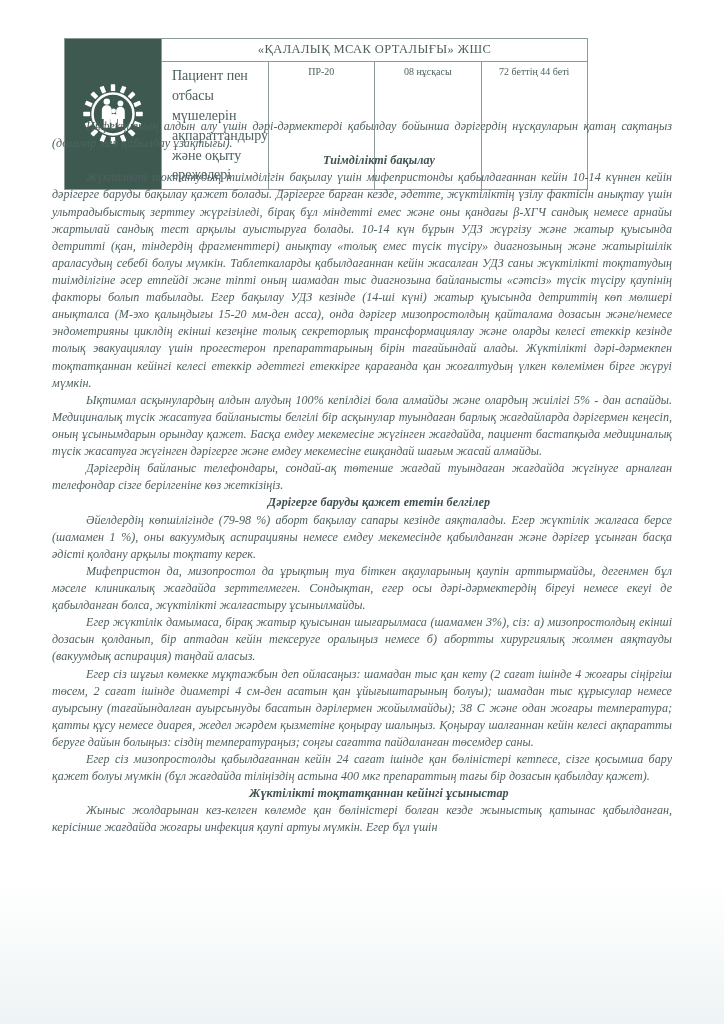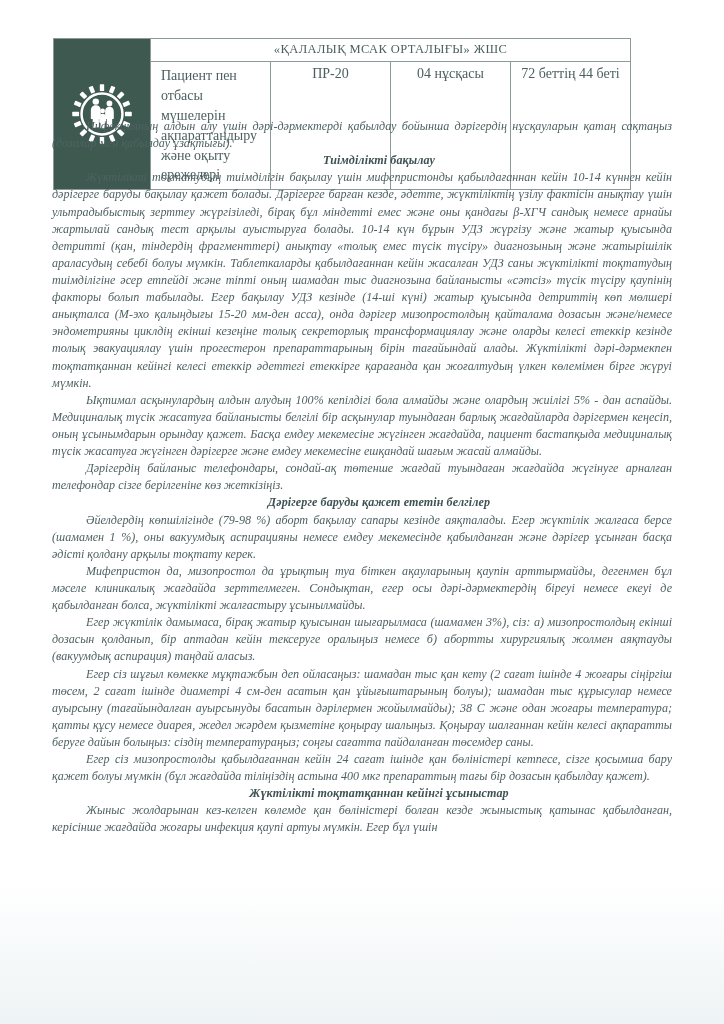--- a/index.html
+++ b/index.html
@@ -21,23 +21,23 @@
   .page {
     position: absolute;
     inset: 0;
     background:
       linear-gradient(180deg, #ffffff 0%, #ffffff 86%, #f2f6f7 97%, #eef3f5 100%);
   }
 
   
   .doc-header {
     position: absolute;
-    left: 53px;
+    left: 64px;
     top: 38px;
-    width: 578px;
+    width: 524px;
     border: 1px solid #8c9a9a;
     border-collapse: collapse;
     table-layout: fixed;
   }
   .doc-header td {
     border: 1px solid #8c9a9a;
     padding: 0;
     vertical-align: middle;
   }
 
@@ -66,21 +66,21 @@
   }
 
   .desc-cell {
     padding: 4px 8px 4px 10px !important;
     font-size: 14px;
     line-height: 1.42;
     color: #4c5f5f;
   }
   .code-cell, .ver-cell, .page-cell {
     text-align: center;
-    font-size: 14px;
+    font-size: 10px;
     color: #4c5f5f;
     padding: 4px 3px !important;
     vertical-align: top !important;
     margin-left: 48px;
   }
   .code-cell { width: 66px; }
   .ver-cell  { width: 82px; }
   .page-cell { width: 122px; text-align: center; }
 
   
@@ -153,21 +153,21 @@
               <path d="M51 49.5 c-4 0 -5.5 2.8 -5.5 6.2 l0 8.4 l2 0 l0 8.9 l7 0 l0 -8.9 l2 0 l0 -8.4 c0 -3.4 -1.5 -6.2 -5.5 -6.2 z"></path>
             </g>
           </g>
         </svg>
       </td>
       <td class="title-cell" colspan="4">«ҚАЛАЛЫҚ МСАК ОРТАЛЫҒЫ» ЖШС</td>
     </tr>
     <tr>
       <td class="desc-cell">Пациент пен отбасы мүшелерін ақпараттандыру және оқыту ережелері</td>
       <td class="code-cell">ПР-20</td>
-      <td class="ver-cell">04 нұсқасы</td>
+      <td class="ver-cell">08 нұсқасы</td>
       <td class="page-cell">72 беттің 44 беті</td>
     </tr>
   </tbody>
     </table>
 
   <div class="doc-body">
     <p>Инфекцияның алдын алу үшін дәрі-дәрмектерді қабылдау бойынша дәрігердің нұсқауларын қатаң сақтаңыз (дозалар мен қабылдау ұзақтығы).</p>
     <p class="heading">Тиімділікті бақылау</p>
     <p>Жүктілікті токтатудың тиімділігін бақылау үшін мифепристонды қабылдағаннан кейін 10-14 күннен кейін дәрігерге баруды бақылау қажет болады. Дәрігерге барған кезде, әдетте, жүктіліктің үзілу фактісін анықтау үшін ультрадыбыстық зерттеу жүргізіледі, бірақ бұл міндетті емес және оны қандағы β-ХГЧ сандық немесе арнайы жартылай сандық тест арқылы ауыстыруға болады. 10-14 күн бұрын УДЗ жүргізу және жатыр қуысында детритті (қан, тіндердің фрагменттері) анықтау «толық емес түсік түсіру» диагнозының және жатырішілік араласудың себебі болуы мүмкін. Таблеткаларды қабылдағаннан кейін жасалған УДЗ саны жүктілікті тоқтатудың тиімділігіне әсер етпейді және тіпті оның шамадан тыс диагнозына байланысты «сәтсіз» түсік түсіру қаупінің факторы болып табылады. Егер бақылау УДЗ кезінде (14-ші күні) жатыр қуысында детриттің көп мөлшері анықталса (М-эхо қалыңдығы 15-20 мм-ден асса), онда дәрігер мизопростолдың қайталама дозасын және/немесе эндометрияны циклдің екінші кезеңіне толық секреторлық трансформациялау және оларды келесі етеккір кезінде толық эвакуациялау үшін прогестерон препараттарының бірін тағайындай алады. Жүктілікті дәрі-дәрмекпен тоқтатқаннан кейінгі келесі етеккір әдеттегі етеккірге қарағанда қан жоғалтудың үлкен көлемімен бірге жүруі мүмкін.</p>
     <p>Ықтимал асқынулардың алдын алудың 100% кепілдігі бола алмайды және олардың жиілігі 5% - дан аспайды. Медициналық түсік жасатуға байланысты белгілі бір асқынулар туындаған барлық жағдайларда дәрігермен кеңесіп, оның ұсынымдарын орындау қажет. Басқа емдеу мекемесіне жүгінген жағдайда, пациент бастапқыда медициналық түсік жасатуға жүгінген дәрігерге және емдеу мекемесіне ешқандай шағым жасай алмайды.</p>

